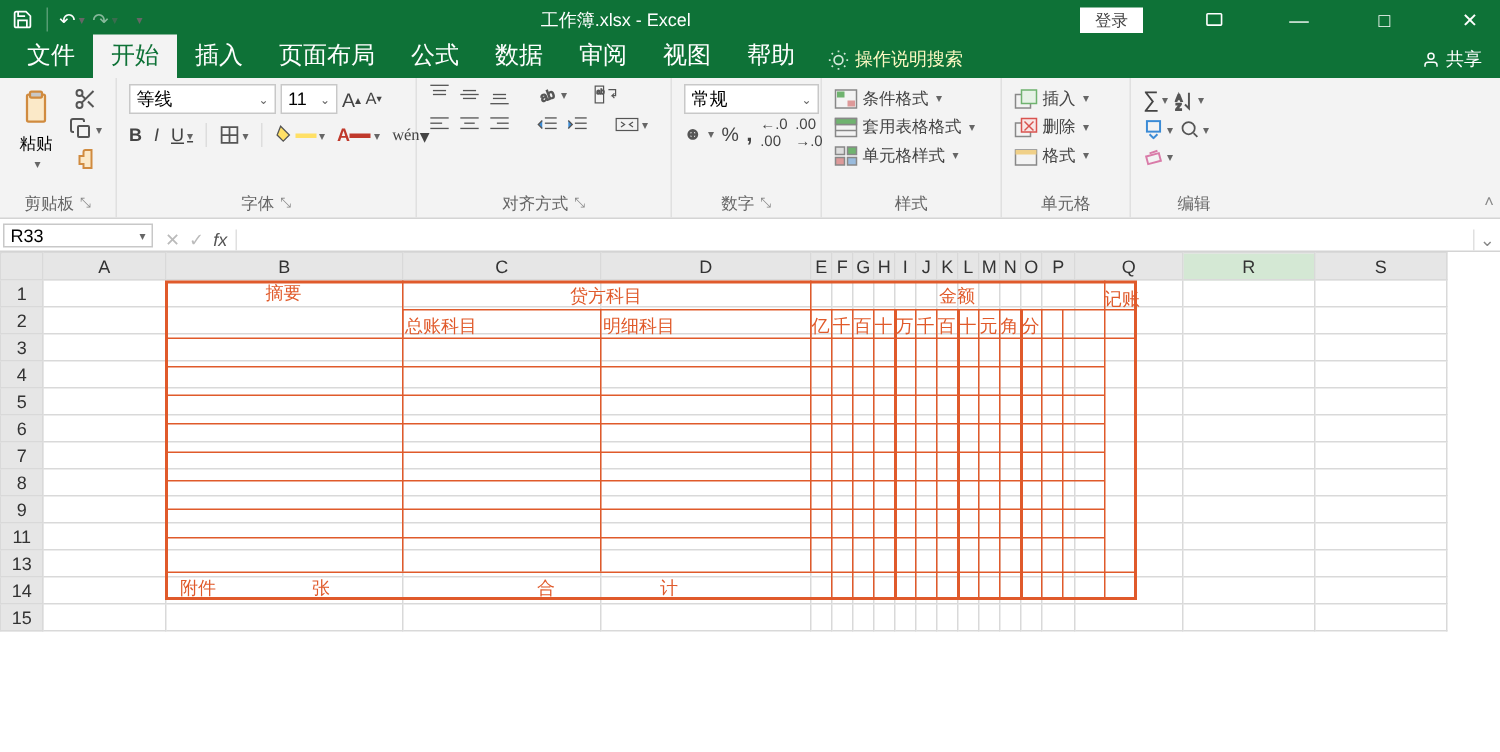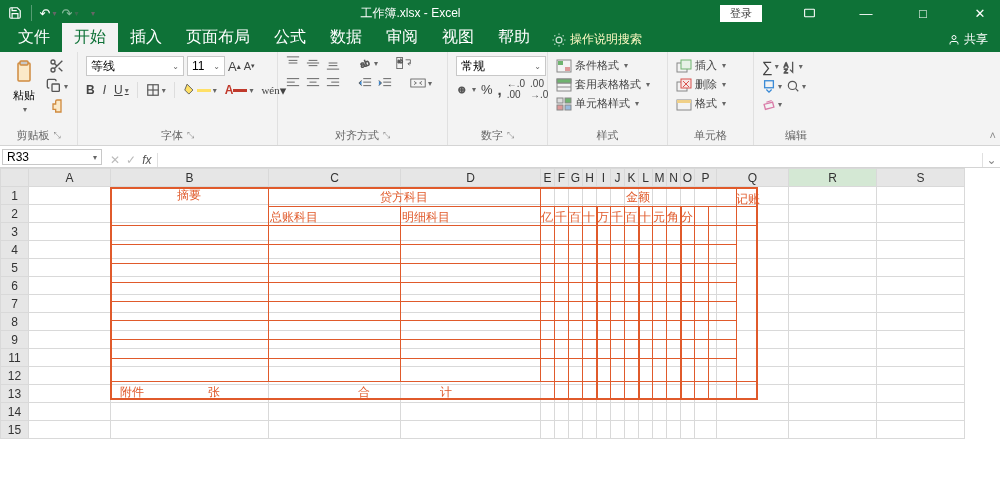--- a/index.html
+++ b/index.html
@@ -728,42 +728,20 @@
           <td></td>
           <td></td>
           <td></td>
           <td></td>
           <td></td>
           <td></td>
           <td></td>
           <td></td>
         </tr>
         <tr>
-          <th>12</th>
-          <td></td>
-          <td></td>
-          <td></td>
-          <td></td>
-          <td></td>
-          <td></td>
-          <td></td>
-          <td></td>
-          <td></td>
-          <td></td>
-          <td></td>
-          <td></td>
-          <td></td>
-          <td></td>
-          <td></td>
-          <td></td>
-          <td></td>
-          <td></td>
-          <td></td>
-        </tr>
-        <tr>
           <th>13</th>
           <td></td>
           <td></td>
           <td></td>
           <td></td>
           <td></td>
           <td></td>
           <td></td>
           <td></td>
           <td></td>

